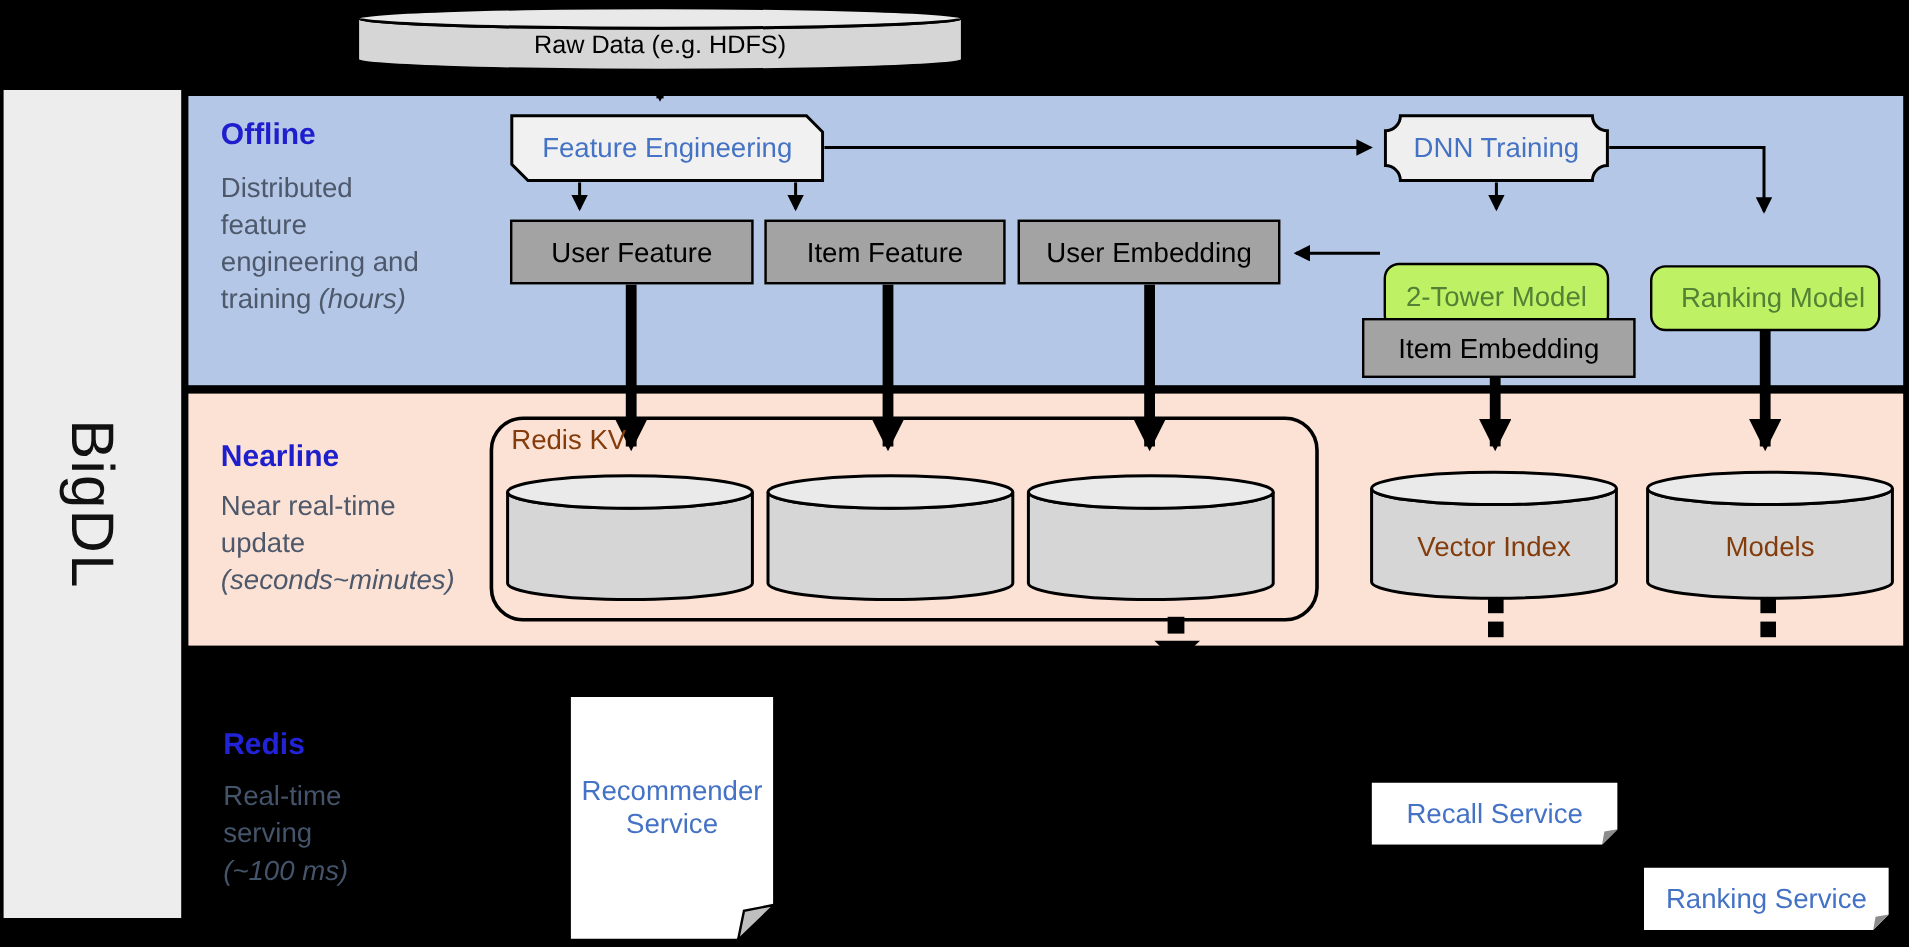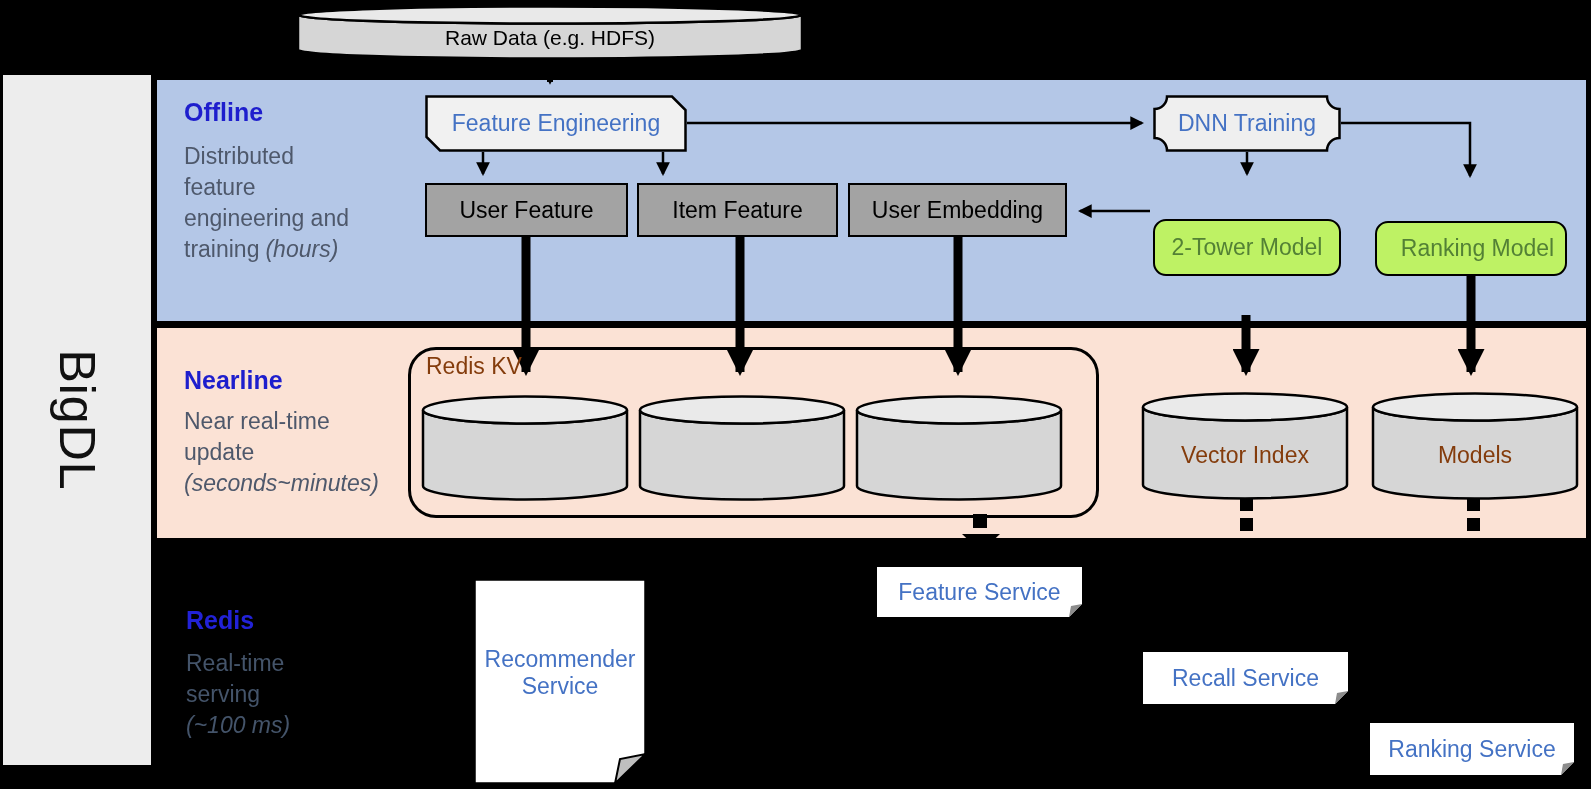--- a/index.html
+++ b/index.html
@@ -137,20 +137,23 @@
     </svg>
     <div class="lbl txt-blue">DNN Training</div>
   </div>
 
   <div class="abs node roundbox z3" style="left:1153px;top:183px;width:188px;height:57px;">
     <div class="lbl txt-green">2-Tower Model</div>
   </div>
   <div class="abs node roundbox z3" style="left:1375px;top:185px;width:192px;height:55px;padding-left:13px;">
     <div class="lbl txt-green">Ranking Model</div>
   </div>
+  <div class="abs node graybox z3" style="left:1135px;top:265px;width:228px;height:50px;">
+    <div class="lbl">Item Embedding</div>
+  </div>
 
   <div class="abs redis z3"></div>
   <div class="abs redis-lbl">Redis KV</div>
 
   <div class="abs z3" style="left:420px;top:393px;width:210px;height:110px;">
     <svg class="shape-svg" viewBox="0 0 210 110" preserveAspectRatio="none">
       <path d="M3 17 A102 13.5 0 0 0 207 17 L207 93 A102 13.5 0 0 1 3 93 Z" fill="#D6D6D6" stroke="#000" stroke-width="2.5"></path>
       <ellipse cx="105" cy="17" rx="102" ry="13.5" fill="#EAEAEA" stroke="#000" stroke-width="2.5"></ellipse>
     </svg>
   </div>
@@ -183,27 +186,20 @@
   </div>
 
   <div class="abs node z3" style="left:473px;top:578px;width:174px;height:207px;">
     <svg class="shape-svg" viewBox="0 0 174 207" preserveAspectRatio="none">
       <path d="M1.5 1.5 H172.5 V176 L142 205.5 H1.5 Z" fill="#FFFFFF" stroke="#000" stroke-width="2.5"></path>
       <path d="M172.5 176 L142 205.5 L147 181 Z" fill="#BFBFBF" stroke="#000" stroke-width="2"></path>
     </svg>
     <div class="lbl txt-blue" style="padding-bottom:18px;">Recommender Service</div>
   </div>
 
-  <div class="abs node z3" style="left:877px;top:567px;width:205px;height:50px;">
-    <svg class="shape-svg" viewBox="0 0 205 50" preserveAspectRatio="none">
-      <path d="M0 0 H205 V37 L192 50 H0 Z" fill="#FFFFFF"></path>
-      <path d="M205 37 L192 50 L194 39 Z" fill="#8C8C8C"></path>
-    </svg>
-    <div class="lbl txt-blue">Feature Service</div>
-  </div>
 
   <div class="abs node z3" style="left:1143px;top:652px;width:205px;height:52px;">
     <svg class="shape-svg" viewBox="0 0 205 52" preserveAspectRatio="none">
       <path d="M0 0 H205 V39 L192 52 H0 Z" fill="#FFFFFF"></path>
       <path d="M205 39 L192 52 L194 41 Z" fill="#8C8C8C"></path>
     </svg>
     <div class="lbl txt-blue">Recall Service</div>
   </div>
 
   <div class="abs node z3" style="left:1370px;top:723px;width:204px;height:52px;">

